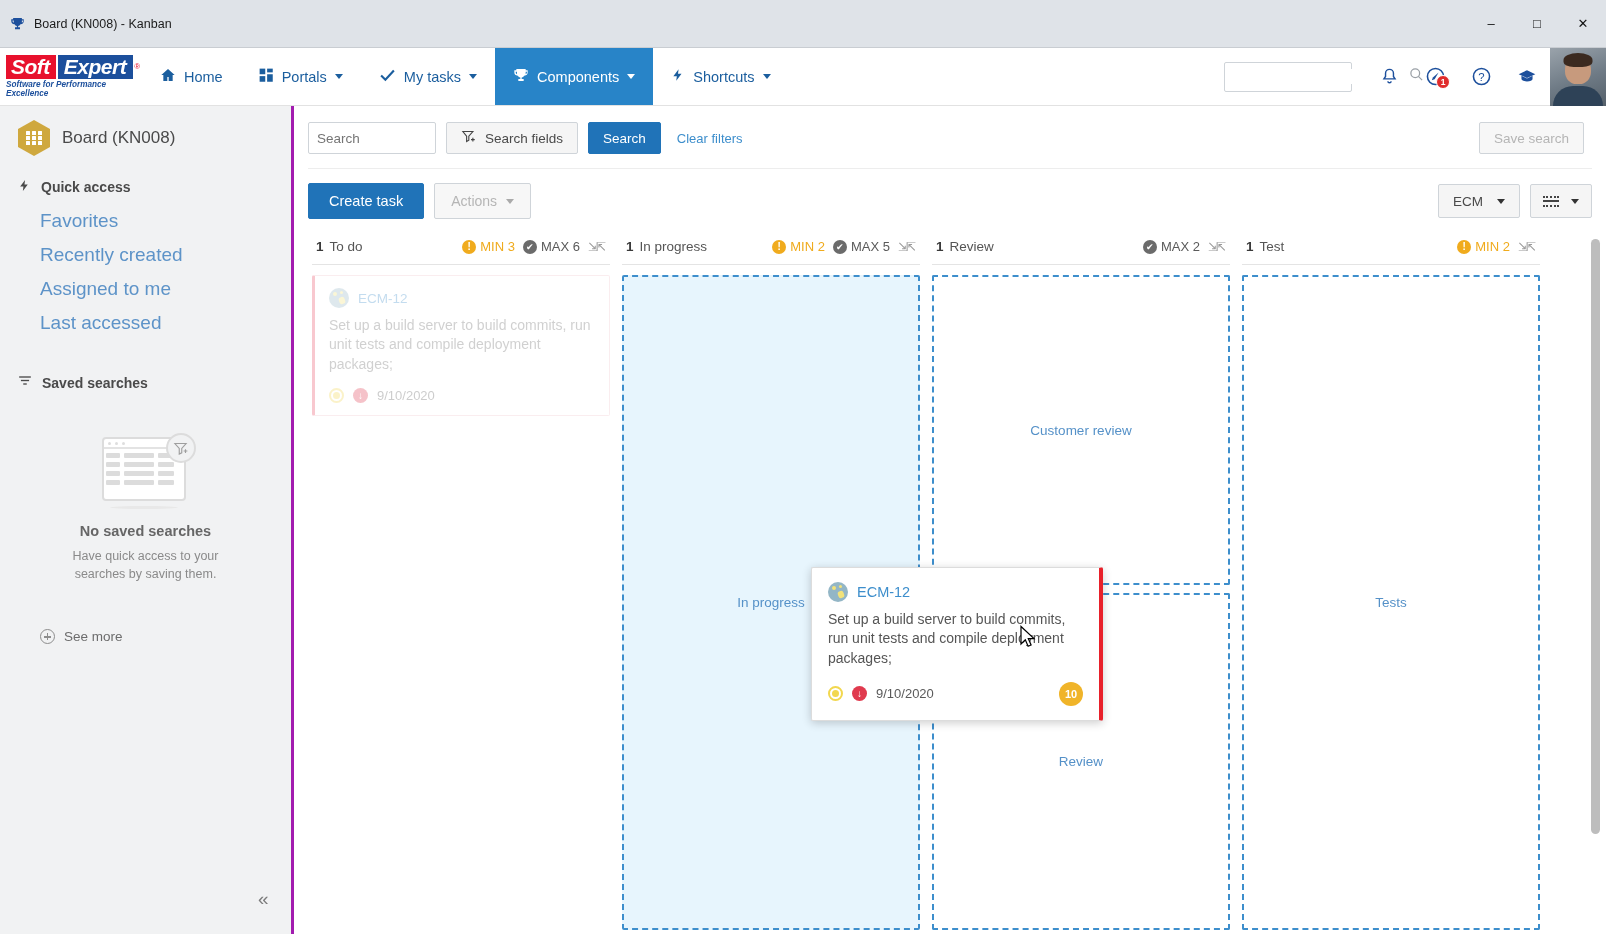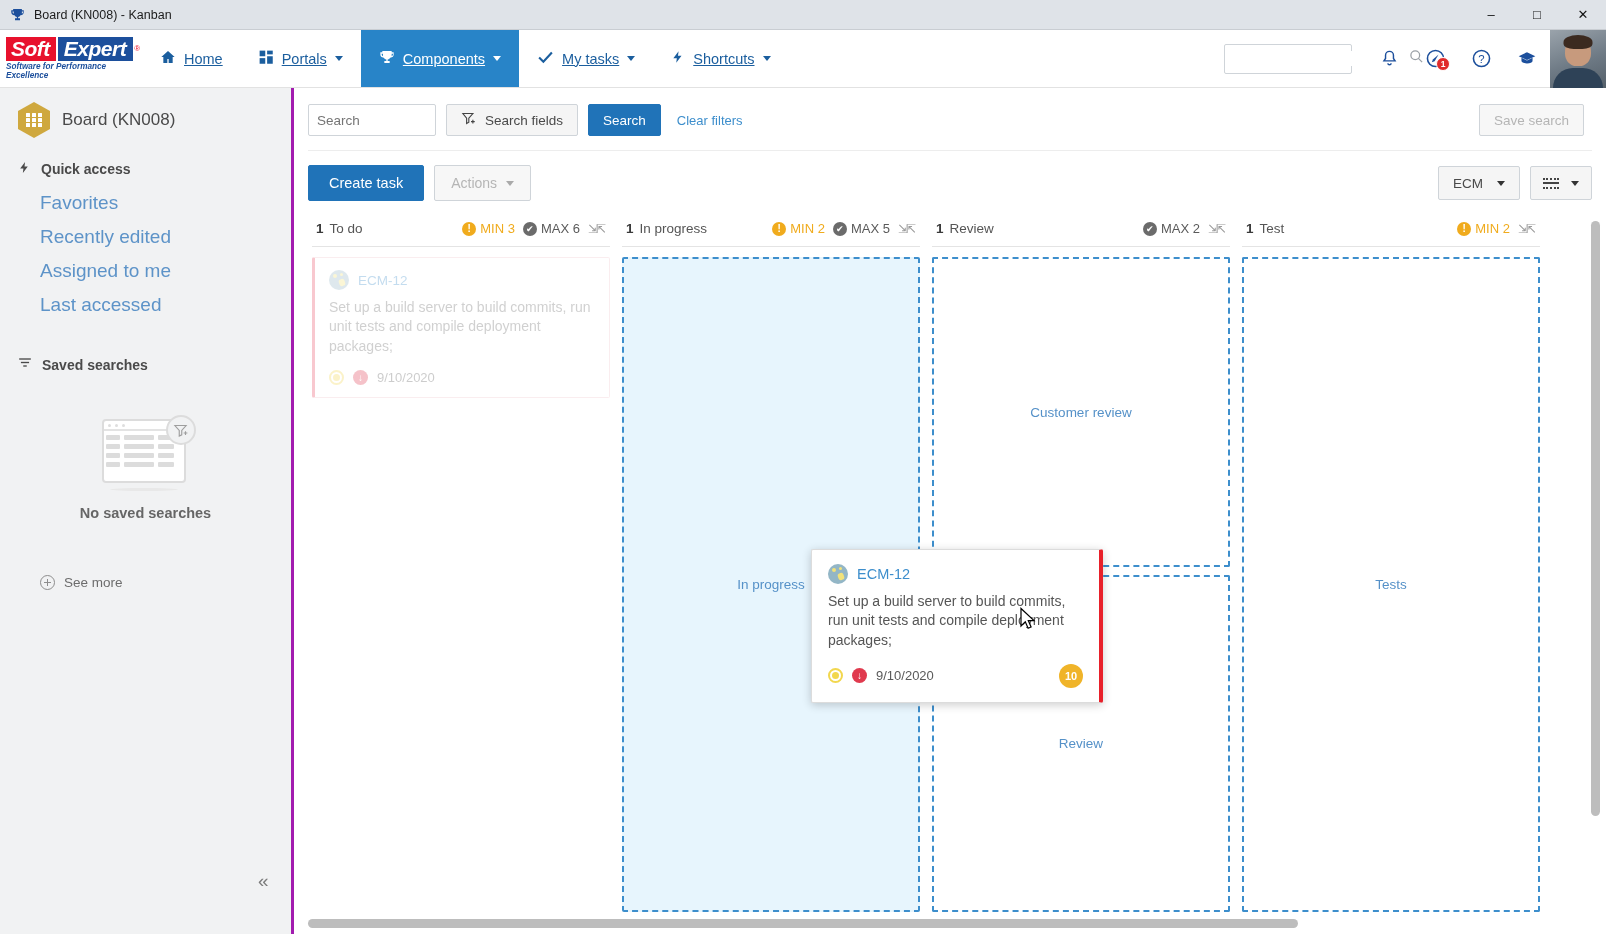--- a/index.html
+++ b/index.html
@@ -5,21 +5,21 @@
   * { box-sizing: border-box; margin: 0; padding: 0; }
   html, body {
     width: 1606px; height: 934px;
     font-family: "Liberation Sans", sans-serif;
     overflow: hidden;
     background: #ffffff;
   }
 
   
   .titlebar {
-    height: 30px; background: #dfe3e8;
+    height: 48px; background: #dfe3e8;
     display: flex; align-items: center;
     border-bottom: 1px solid #c9cdd2;
   }
   .titlebar-icon { margin-left: 8px; width: 18px; height: 18px; display:flex; align-items:center; justify-content:center; }
   .titlebar-title { font-size: 12.5px; color: #1b1b1b; margin-left: 8px; }
   .win-controls { margin-left: auto; display: flex; height: 30px; }
   .win-btn { width: 46px; height: 30px; display:flex; align-items:center; justify-content:center; font-size: 13px; color:#111; }
 
   
   .topnav {
@@ -39,21 +39,20 @@
     font-size: 21px; padding: 1px 7px 2px 6px; letter-spacing:-0.5px; margin-left:2px;
   }
   .logo-reg { font-size:8px; color:#e8112d; vertical-align:top; margin-left:1px;}
   .logo-tag { color:#1c4f9c; font-size:8.2px; font-style: italic; font-weight:bold; margin-top:2px; }
 
   .navitems { display:flex; align-items:stretch; }
   .navitem {
     display:flex; align-items:center; gap:8px;
     padding: 0 18px; font-size: 14.5px; color:#1b5e9e; cursor: pointer;
     white-space: nowrap;
-    text-decoration: underline;
   }
   .navitem.active { background:#2884c8; color:#ffffff; }
   .caret { border-left:4px solid transparent; border-right:4px solid transparent; border-top:5px solid currentColor; display:inline-block; }
 
   .nav-right { margin-left:auto; display:flex; align-items:center; gap:0px; padding-right:0; }
   .nav-search {
     width: 128px; height: 30px; border:1px solid #cfd4d9; border-radius:2px;
     display:flex; align-items:center; padding: 0 6px 0 8px; margin-right: 14px;
     background:#fff;
   }
@@ -246,32 +245,32 @@
     <div class="navitem">
       <span><svg width="15" height="15" viewBox="0 0 24 24">
             <rect x="1" y="1" width="9" height="9" fill="currentColor"></rect>
             <rect x="13" y="1" width="9" height="6" fill="currentColor"></rect>
             <rect x="13" y="10" width="9" height="12" fill="currentColor"></rect>
             <rect x="1" y="13" width="9" height="9" fill="currentColor"></rect>
           </svg></span>
       <span>Portals</span>
       <i class="caret"></i>
     </div>
+    <div class="navitem">
+      <span><svg width="17" height="17" viewBox="0 0 24 24">
+            <path fill="none" stroke="currentColor" stroke-width="3" d="M3 12l6 6L21 5"></path>
+          </svg></span>
+      <span>My tasks</span>
+      <i class="caret"></i>
+    </div>
     <div class="navitem active">
       <span><svg width="16" height="16" viewBox="0 0 24 24">
             <path fill="currentColor" d="M5 3h14v2h3v3a5 5 0 0 1-5 5h-.3A5 5 0 0 1 13 15.9V18h3v3H8v-3h3v-2.1A5 5 0 0 1 7.3 13H7a5 5 0 0 1-5-5V5h3V3zm0 4H4v1a3 3 0 0 0 2 2.8V7zm15 0h-1v3.8A3 3 0 0 0 21 8V7z"></path>
           </svg></span>
       <span>Components</span>
-      <i class="caret"></i>
-    </div>
-    <div class="navitem">
-      <span><svg width="17" height="17" viewBox="0 0 24 24">
-            <path fill="none" stroke="currentColor" stroke-width="3" d="M3 12l6 6L21 5"></path>
-          </svg></span>
-      <span>My tasks</span>
       <i class="caret"></i>
     </div>
     <div class="navitem">
       <span><svg width="14" height="16" viewBox="0 0 24 24">
             <path fill="currentColor" d="M13 2 4 14h6l-1 8 9-12h-6z"></path>
           </svg></span>
       <span>Shortcuts</span>
       <i class="caret"></i>
     </div>
   </div>
@@ -338,21 +337,21 @@
       <div class="sb-title">Board (KN008)</div>
     </div>
 
     <div class="sb-group">
       <span><svg width="13" height="15" viewBox="0 0 24 24">
             <path fill="#4a4a4a" d="M13 2 4 14h6l-1 8 9-12h-6z"></path>
           </svg></span>
       <span>Quick access</span>
     </div>
     <div class="sb-link">Favorites</div>
-    <div class="sb-link">Recently edited</div>
+    <div class="sb-link">Recently created</div>
     <div class="sb-link">Assigned to me</div>
     <div class="sb-link">Last accessed</div>
 
     <div class="sb-group" style="margin-top:22px">
       <span><svg width="14" height="14" viewBox="0 0 24 24">
             <rect x="2" y="4" width="20" height="2.3" fill="#4a4a4a"></rect>
             <rect x="5" y="10" width="14" height="2.3" fill="#4a4a4a"></rect>
             <rect x="9" y="16" width="6" height="2.3" fill="#4a4a4a"></rect>
           </svg></span>
       <span>Saved searches</span>
@@ -391,20 +390,21 @@
         </div>
         <div class="ea-shadow"></div>
         <div class="ea-funnel">
           <svg width="15" height="15" viewBox="0 0 24 24">
               <path fill="none" stroke="#9e9e9e" stroke-width="1.8" d="M3 4h18l-7 8v7l-4 2v-9z"></path>
               <path stroke="#9e9e9e" stroke-width="1.8" d="M17 16h6M20 13v6"></path>
             </svg>
         </div>
       </div>
       <div class="empty-title">No saved searches</div>
+      <div class="empty-sub">Have quick access to your searches by saving them.</div>
     </div>
 
     <div class="see-more">
       <span class="circle-plus"></span>
       <span>See more</span>
     </div>
 
     <div class="collapse-btn">«</div>
   </div>
 

